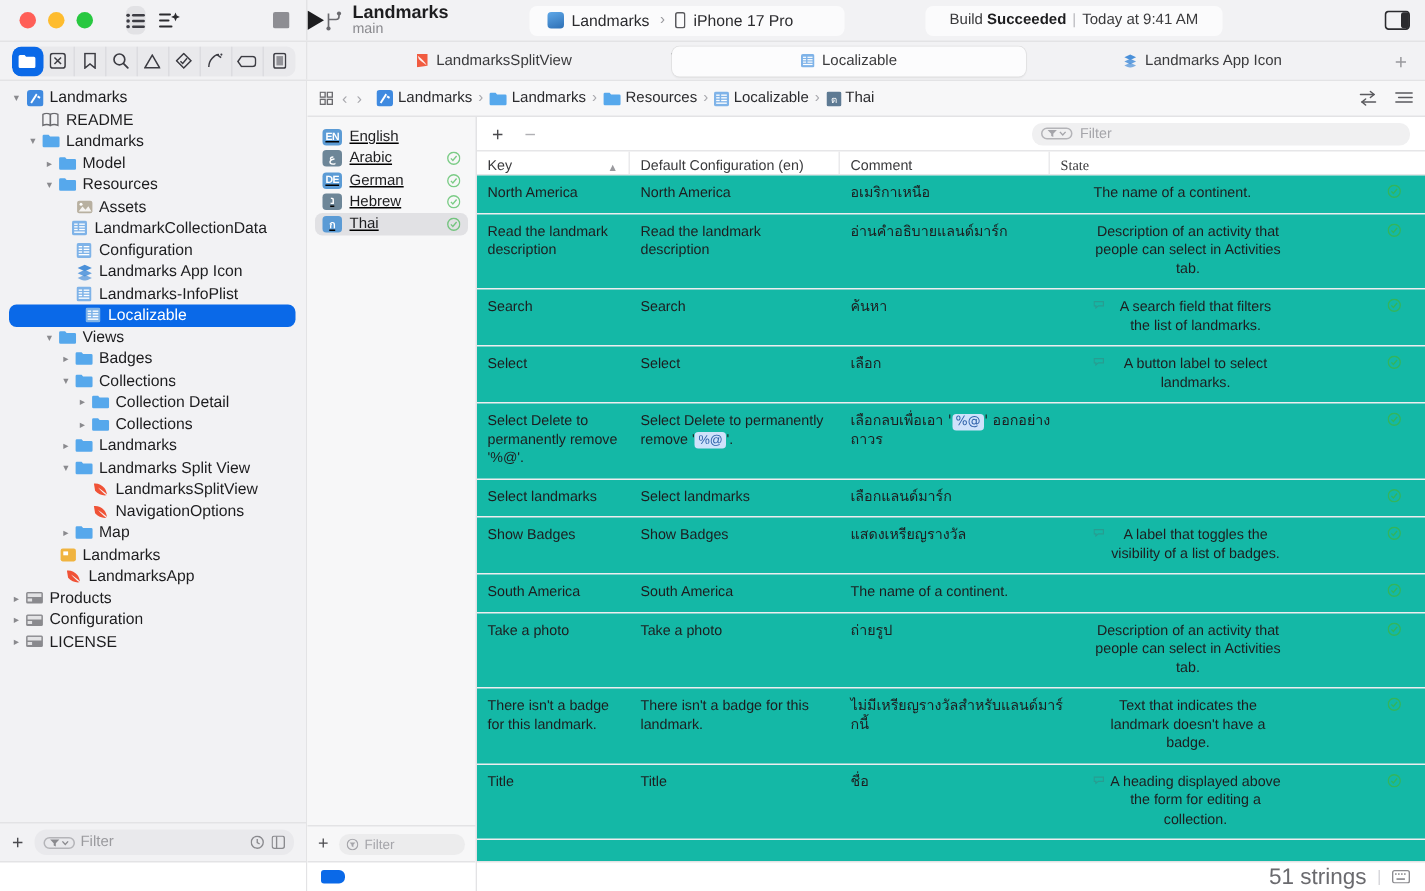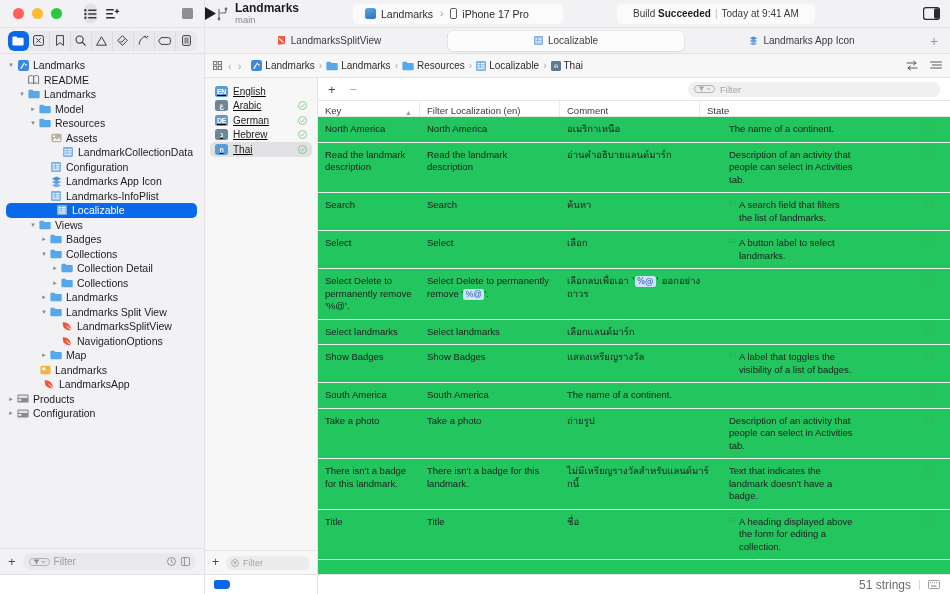--- a/index.html
+++ b/index.html
@@ -179,46 +179,46 @@
     margin-left: auto; width: 252px; height: 15px; background: #f0f0f1; border-radius: 7px;
     display: flex; align-items: center; gap: 5px; padding: 0 6px; font-size: 9.5px; color: #a5a5aa;
   }
 
   .thead {
     height: 17px; min-height: 17px; display: flex; align-items: center;
     border-top: 1px solid #e6e6e8; border-bottom: 1px solid #e6e6e8;
     font-size: 9.5px; color: #3a3a3c; background: #fff;
   }
   .th { padding: 0 7px; height: 100%; display: flex; align-items: flex-end; border-right: 1px solid #eaeaec; }
-  .th:last-child { border-right: none; }
+  .th:last-child { border-right: none; font-family: Liberation Serif, serif; }
   .th .sortarrow { margin-left: auto; color: #9a9a9e; font-size: 7px; }
 
   .c-key   { width: 102px; min-width: 102px; }
   .c-def   { width: 140px; min-width: 140px; }
   .c-loc   { width: 162px; min-width: 162px; }
   .c-com   { width: 140px; min-width: 140px; }
   .c-state { flex: 1; min-width: 60px; }
 
-  .tbody { flex: 1; overflow: hidden; background: #22c55e; }
+  .tbody { flex: 1; overflow: hidden; background: #14b8a6; }
   .trow { display: flex; border-bottom: 1px solid #ededef; font-size: 9.5px; color: #1d1d1f; }
   .td { padding: 6px 7px 6px 7px; line-height: 12.5px; overflow: hidden; }
   .td.c-state { display: flex; align-items: flex-start; justify-content: flex-end; padding-right: 16px; padding-top: 6px; }
   .state-chk { color: #3ab54a; opacity: .8; }
-  .comment-cell { display: flex; gap: 3px; align-items: flex-start; }
+  .comment-cell { display: flex; gap: 3px; align-items: flex-start; text-align: center; }
   .cmt-ico { opacity: .28; flex-shrink: 0; margin-top: 1px; }
   .thai { font-family: "DejaVu Sans", "Liberation Sans", sans-serif; font-size: 9.5px; }
   .tok {
     display: inline-block; background: #cfe2fb; color: #2b5fa8; border-radius: 2.5px;
     padding: 0 2.5px; font-size: 8.5px; line-height: 11px; vertical-align: baseline;
   }
 
   .table-foot {
     height: 20px; min-height: 20px; border-top: 1px solid #e3e3e5; background: #fff;
     display: flex; align-items: center; justify-content: flex-end; gap: 8px;
-    padding-right: 10px; font-size: 12px; color: #6a6a6e; text-align: center;
+    padding-right: 10px; font-size: 15px; color: #6a6a6e; text-align: center;
   }
   .foot-sep { width: 1px; height: 10px; background: #d8d8dc; }
 
   
   .status-strip {
     height: 20px; min-height: 20px; display: flex; align-items: center;
     background: #fff; border-top: 1px solid #e3e3e5;
   }
   .blue-tag { width: 16px; height: 9px; background: #0a69e8; border-radius: 2px 4px 4px 2px; margin-left: 9px; }
 
@@ -480,21 +480,21 @@
             <span class="disc"></span>
             <span class="nav-ico">
               <svg width="11" height="10" viewBox="0 0 11 10">
                 <rect x=".4" y=".8" width="10.2" height="8.4" rx="1.4" fill="#b8b0a0"></rect>
                 <circle cx="3" cy="3.2" r="1" fill="#fff"></circle>
                 <path d="M1.4 8 4 4.7l2 2.2 1.9-2.4 2.1 3.5z" fill="#fff" opacity=".85"></path>
               </svg>
             </span>
             <span class="nav-label">Assets</span>
           </div>
-          <div class="nav-row" style="padding-left: 51px;">
+          <div class="nav-row" style="padding-left: 36px;">
             <span class="disc"></span>
             <span class="nav-ico">
               <svg width="10" height="10" viewBox="0 0 9 9">
                 <rect width="9" height="9" rx="1.2" fill="#7fb3e8"></rect>
                 <g fill="#fff">
                   <rect x="1.3" y="1.8" width="2.1" height=".8"></rect>
                   <rect x="1.3" y="3.4" width="2.1" height=".8"></rect>
                   <rect x="1.3" y="5" width="2.1" height=".8"></rect>
                   <rect x="4.3" y="1.8" width="3.4" height=".8"></rect>
                   <rect x="4.3" y="3.4" width="3.4" height=".8"></rect>
@@ -695,20 +695,31 @@
           <div class="nav-row" style="padding-left: 6px;">
             <span class="disc">▸</span>
             <span class="nav-ico">
               <svg width="12" height="9" viewBox="0 0 12 9">
                 <rect x=".4" y=".6" width="11.2" height="7.8" rx="1" fill="#8a8a8e"></rect>
                 <rect x="1.4" y="1.6" width="9.2" height="2.4" fill="#e3e3e5"></rect>
                 <rect x="1.4" y="5" width="3" height="2" fill="#e3e3e5"></rect>
               </svg>
             </span>
             <span class="nav-label">Configuration</span>
+          </div>
+          <div class="nav-row" style="padding-left: 6px;">
+            <span class="disc">▸</span>
+            <span class="nav-ico">
+              <svg width="12" height="9" viewBox="0 0 12 9">
+                <rect x=".4" y=".6" width="11.2" height="7.8" rx="1" fill="#8a8a8e"></rect>
+                <rect x="1.4" y="1.6" width="9.2" height="2.4" fill="#e3e3e5"></rect>
+                <rect x="1.4" y="5" width="3" height="2" fill="#e3e3e5"></rect>
+              </svg>
+            </span>
+            <span class="nav-label">LICENSE</span>
           </div>
         </div>
       <div class="nav-bottom">
         <span class="tt-btn">+</span>
         <div class="filter-field">
           <span class="filt-badge">
             <svg width="7" height="6" viewBox="0 0 7 6">
                 <path d="M.4.6h6.2L4.2 3.2v2.2L2.8 4.6V3.2z" fill="#8a8a8e"></path>
               </svg>
             <svg width="5" height="4" viewBox="0 0 5 4">
@@ -913,21 +924,21 @@
               <span>Filter</span>
             </div>
           </div>
 
           <div class="thead">
             <div class="th c-key">
               <span>Key</span>
               <span class="sortarrow">▲</span>
             </div>
             <div class="th c-def">
-              <span>Filter Localization (en)</span>
+              <span>Default Configuration (en)</span>
             </div>
             <div class="th c-com">
               <span>Comment</span>
             </div>
             <div class="th c-state">
               <span>State</span>
             </div>
           </div>
 
           <div class="tbody" id="tbody">

